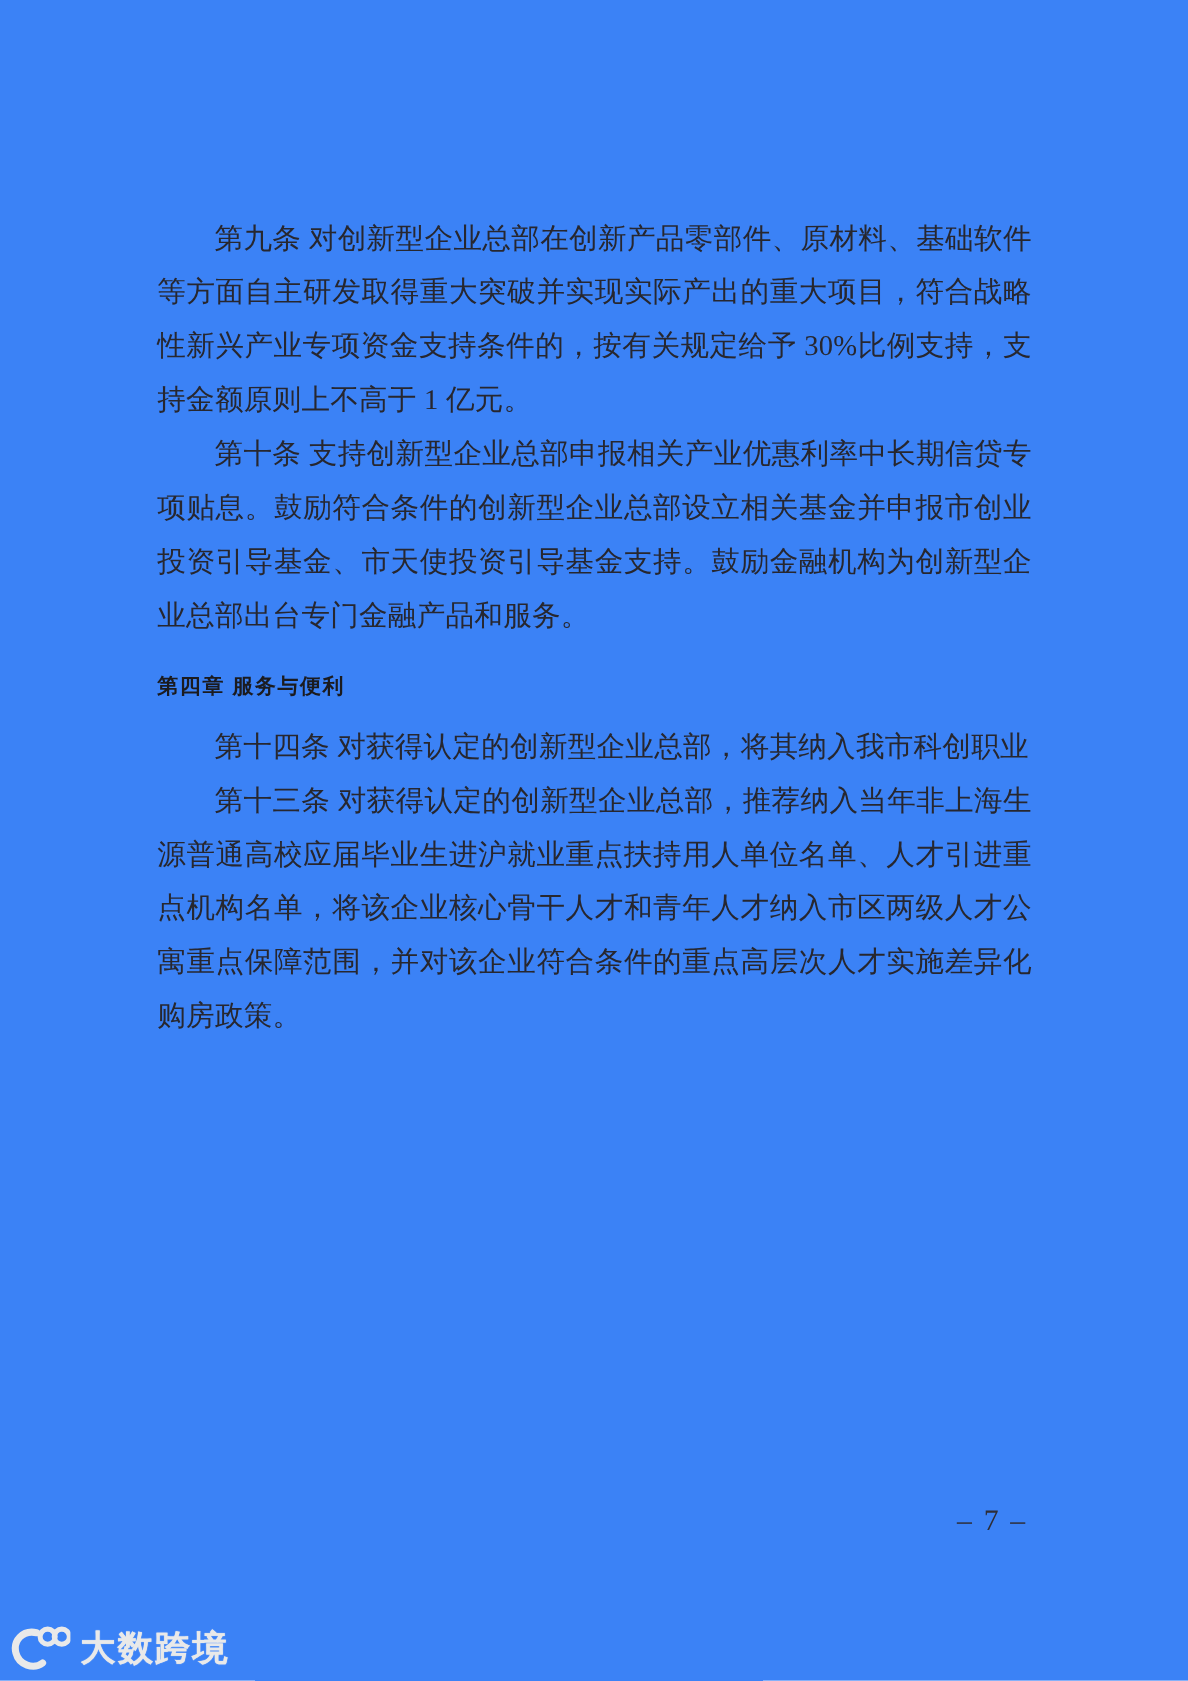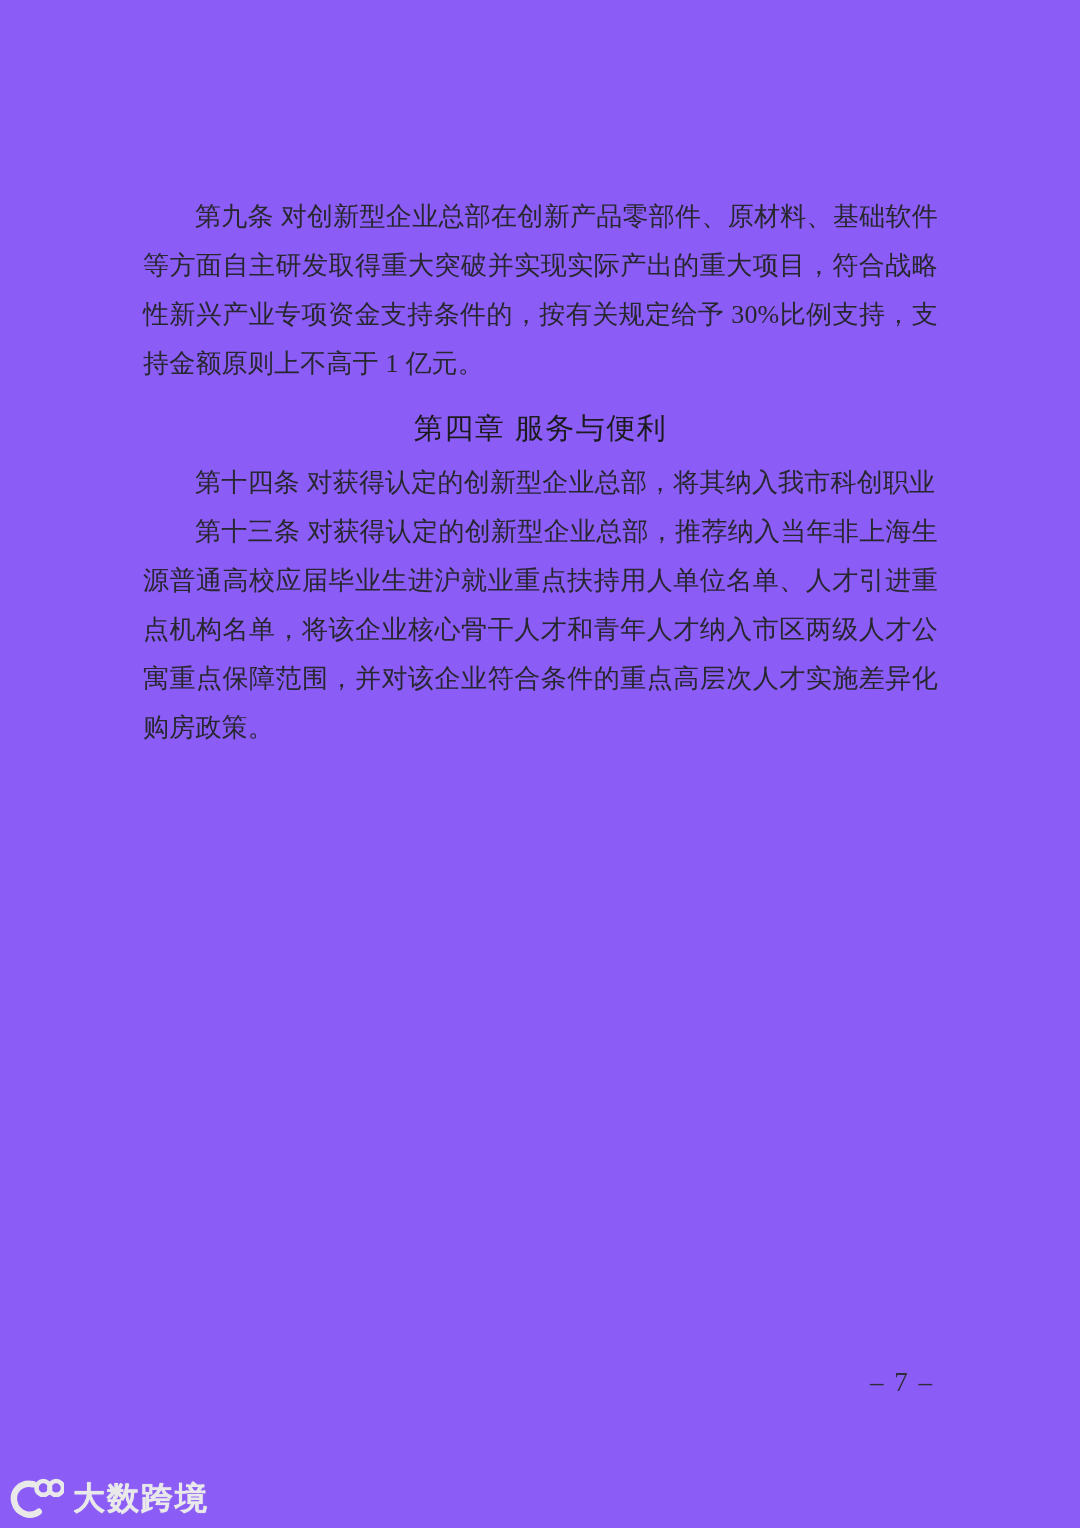--- a/index.html
+++ b/index.html
@@ -1,20 +1,20 @@
 <!DOCTYPE html>
 <html><head>
 <meta charset="utf-8">
 <style>
   html, body { margin: 0; padding: 0; background: #ffffff; }
   .page {
     position: relative;
     width: 1080px;
     height: 1528px;
-    background: #8b5cf6;
+    background: #3b82f6;
     overflow: hidden;
     font-family: "Liberation Serif", "DejaVu Serif", serif;
   }
   .content {
     position: absolute;
     left: 143px;
     top: 192px;
     width: 795px;
     color: #27272f;
     font-size: 26px;
@@ -22,24 +22,24 @@
     letter-spacing: 0.2px;
     text-align: justify;
   }
   .para {
     margin: 0;
     text-indent: 2em;
   }
   .chapter {
     margin: 16px 0 5px 0;
     font-family: "Liberation Sans", "DejaVu Sans", sans-serif;
-    font-weight: 400;
-    font-size: 29px;
+    font-weight: 700;
+    font-size: 19px;
     line-height: 49px;
-    text-align: center;
+    text-align: left;
     text-indent: 0;
     color: #1b1b1f;
     letter-spacing: 1.5px;
   }
   .page-number {
     position: absolute;
     top: 1366px;
     right: 146px;
     font-family: "Liberation Serif", "DejaVu Serif", serif;
     font-size: 27px;
@@ -70,20 +70,21 @@
     white-space: nowrap;
   }
 </style>
 </head>
 <body>
 
 <div class="page">
 
   <div class="content">
     <p class="para">第九条 对创新型企业总部在创新产品零部件、原材料、基础软件等方面自主研发取得重大突破并实现实际产出的重大项目，符合战略性新兴产业专项资金支持条件的，按有关规定给予 30%比例支持，支持金额原则上不高于 1 亿元。</p>
+    <p class="para">第十条 支持创新型企业总部申报相关产业优惠利率中长期信贷专项贴息。鼓励符合条件的创新型企业总部设立相关基金并申报市创业投资引导基金、市天使投资引导基金支持。鼓励金融机构为创新型企业总部出台专门金融产品和服务。</p>
 
     <h2 class="chapter">第四章 服务与便利</h2>
 
     <p class="para">第十四条 对获得认定的创新型企业总部，将其纳入我市科创职业</p>
     <p class="para">第十三条 对获得认定的创新型企业总部，推荐纳入当年非上海生源普通高校应届毕业生进沪就业重点扶持用人单位名单、人才引进重点机构名单，将该企业核心骨干人才和青年人才纳入市区两级人才公寓重点保障范围，并对该企业符合条件的重点高层次人才实施差异化购房政策。</p>
   </div>
 
   <div class="page-number">– 7 –</div>
 
   <div class="watermark">

